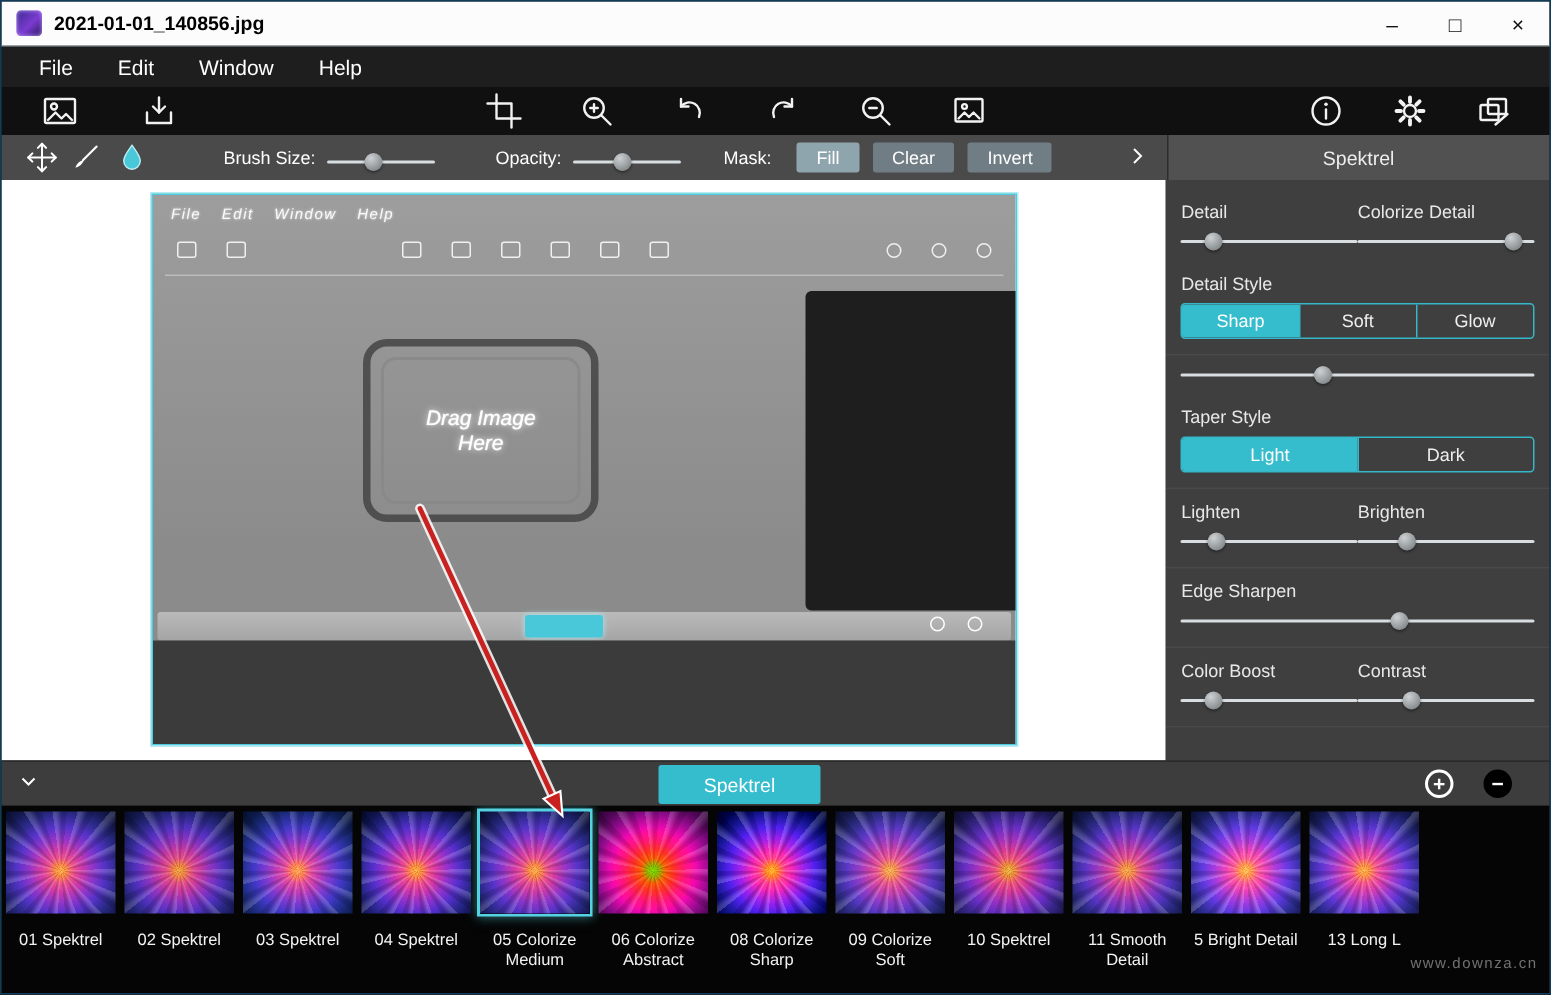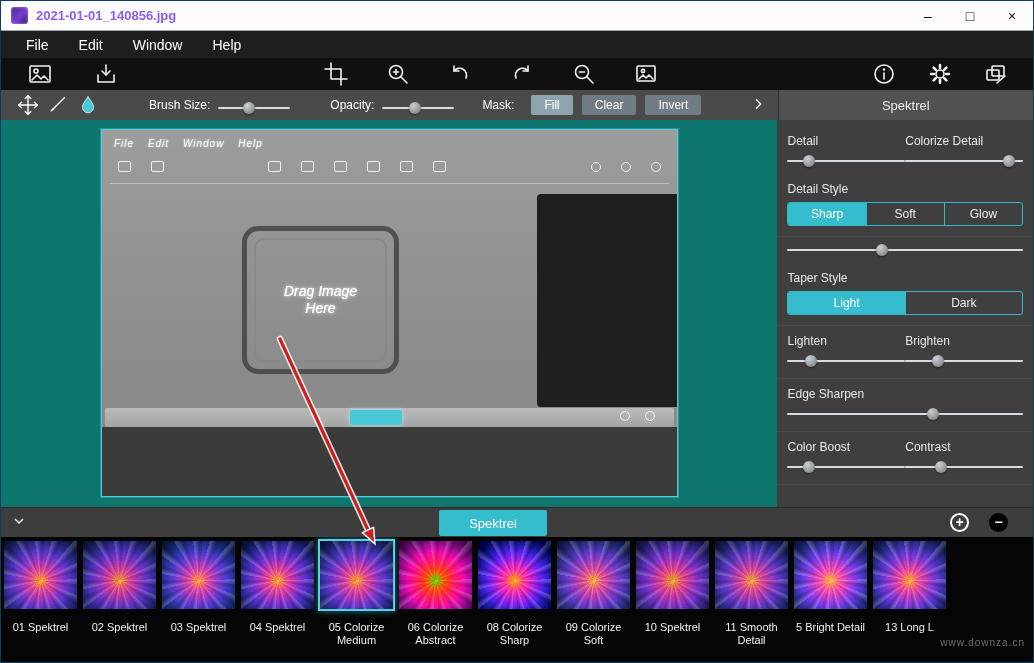--- a/index.html
+++ b/index.html
@@ -6,21 +6,21 @@
   html,body { width:1034px; height:663px; overflow:hidden; background:#262626;
     font-family:"Liberation Sans", sans-serif; }
   .window { width:1034px; height:663px; border:1px solid #0e3c5c; display:flex;
     flex-direction:column; overflow:hidden; background:#262626; position:relative; }
 
   
   .titlebar { height:30px; background:#fcfcfc; display:flex; align-items:center;
     flex:0 0 30px; border-bottom:1px solid #9aa3a8; }
   .app-icon { width:17px; height:17px; margin:0 8px 0 10px; border-radius:3px;
     background:linear-gradient(135deg,#3b2a8f,#7a3bd0 55%,#2a1b5e); box-shadow:inset 0 0 3px #b9f; }
-  .title { font-size:13px; font-weight:bold; color:#8b5cf6; }
+  .title { font-size:13px; font-weight:bold; color:#000000; }
   .win-controls { margin-left:auto; display:flex; height:100%; }
   .win-btn { width:42px; height:100%; border:none; background:transparent; font-size:14px;
     color:#111; font-family:inherit; display:flex; align-items:center; justify-content:center; }
 
   
   .menubar { height:27px; flex:0 0 27px; background:#1e1e1e; display:flex; align-items:center;
     color:#fff; font-size:14px; padding-left:10px; }
   .menu-item { padding:0 15px; height:100%; display:flex; align-items:center; }
 
   
@@ -49,37 +49,37 @@
     color:#fff; margin-left:9px; font-family:inherit; }
   .mask-btn.fill { background:#8fa5ae; }
   .mask-btn.plain { background:#707d84; }
   .ob-chevron { margin-left:auto; margin-right:12px; background:none; border:none; }
   .ob-chevron svg { stroke:#fff; fill:none; stroke-width:2; }
   .panel-header { width:256px; background:#515151; color:#eee; font-size:13px;
     display:flex; align-items:center; justify-content:center; border-left:1px solid #2d2d2d; }
 
   
   .main { flex:0 0 387px; height:387px; display:flex; }
-  .canvas { width:778px; position:relative; background:#0f766e; }
+  .canvas { width:778px; position:relative; background:#ffffff; }
 
   
   .preview { position:absolute; left:100px; top:9px; width:577px; height:368px;
     border:1px solid #4ecbdc; box-shadow:0 0 0 1px rgba(78,203,220,.4);
     background:linear-gradient(#9d9d9d,#8b8b8b 65%); overflow:hidden; }
   .p-menus { position:absolute; left:12px; top:8px; color:rgba(255,255,255,.92);
     font-size:10px; font-style:italic; letter-spacing:1px; word-spacing:10px;
     filter:blur(.3px); text-shadow:0 0 2px rgba(255,255,255,.8); }
   .p-icons { position:absolute; left:16px; right:16px; top:31px; display:flex;
     align-items:center; gap:20px; opacity:.85; filter:blur(.4px); }
   .sk { width:13px; height:11px; border:1px solid #fff; border-radius:2px; flex:0 0 auto; }
   .skc { width:10px; height:10px; border:1px solid #fff; border-radius:50%; flex:0 0 auto; }
   .sp1 { width:64px; flex:0 0 64px; } .spx { flex:1; }
   .p-line { position:absolute; left:8px; right:8px; top:53px; height:1px;
     background:rgba(255,255,255,.35); filter:blur(.5px); }
-  .dropzone { position:absolute; left:140px; top:96px; width:157px; height:148px;
+  .dropzone { position:absolute; left:140px; top:96px; width:157px; height:122px;
     border:5px solid rgba(72,72,72,.9); border-radius:16px; }
   .dropzone .inner { position:absolute; inset:7px; border:2px solid rgba(135,135,135,.75);
     border-radius:10px; display:flex; align-items:center; justify-content:center; }
   .dz-text { color:#fff; font-size:14px; font-style:italic; text-align:center; width:100px;
     line-height:1.25; text-shadow:0 0 5px rgba(255,255,255,.95),0 0 1px #fff; filter:blur(.2px); }
   .p-rightpanel { position:absolute; left:435px; top:64px; width:148px; height:213px;
     background:#1e1e1e; border-radius:4px; }
   .p-strip { position:absolute; left:3px; right:3px; top:278px; height:19px;
     background:linear-gradient(rgba(225,225,225,.55),rgba(195,195,195,.45)); border-radius:2px; }
   .p-cyantab { position:absolute; left:248px; top:280px; width:52px; height:15px;

